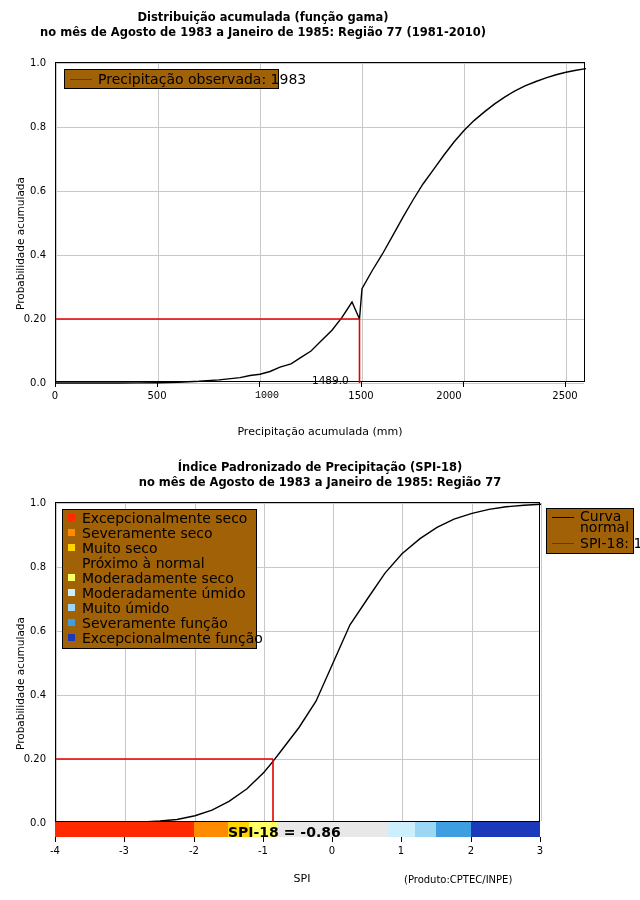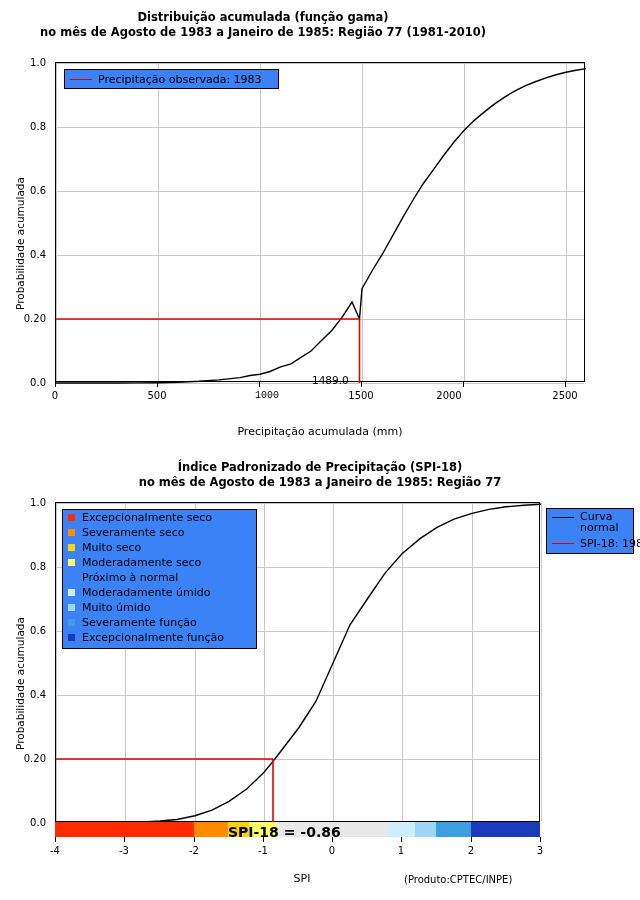--- a/index.html
+++ b/index.html
@@ -91,22 +91,22 @@
 
   .curve {
     position: absolute;
     left: 0; top: 0;
     overflow: visible;
   }
 
   .legend-box {
     position: absolute;
     border: 1px solid #000;
-    background: #3b82f6;
-    font-size: 11px;
+    background: #a16207;
+    font-size: 14px;
     box-sizing: border-box;
   }
   .legend-row {
     display: flex;
     align-items: center;
     height: 15px;
     padding: 0 5px;
     white-space: nowrap;
   }
   .legend-swatch-line {
@@ -261,26 +261,26 @@
     </div>
     <div class="legend-row">
       <span class="legend-dot" style="background:#ff8c00"></span>
       <span>Severamente seco</span>
     </div>
     <div class="legend-row">
       <span class="legend-dot" style="background:#ffd400"></span>
       <span>Muito seco</span>
     </div>
     <div class="legend-row">
+      <span class="legend-dot blank"></span>
+      <span>Próximo à normal</span>
+    </div>
+    <div class="legend-row">
       <span class="legend-dot" style="background:#ffff66"></span>
       <span>Moderadamente seco</span>
-    </div>
-    <div class="legend-row">
-      <span class="legend-dot blank"></span>
-      <span>Próximo à normal</span>
     </div>
     <div class="legend-row">
       <span class="legend-dot" style="background:#cdeefd"></span>
       <span>Moderadamente úmido</span>
     </div>
     <div class="legend-row">
       <span class="legend-dot" style="background:#9bd7f5"></span>
       <span>Muito úmido</span>
     </div>
     <div class="legend-row">

